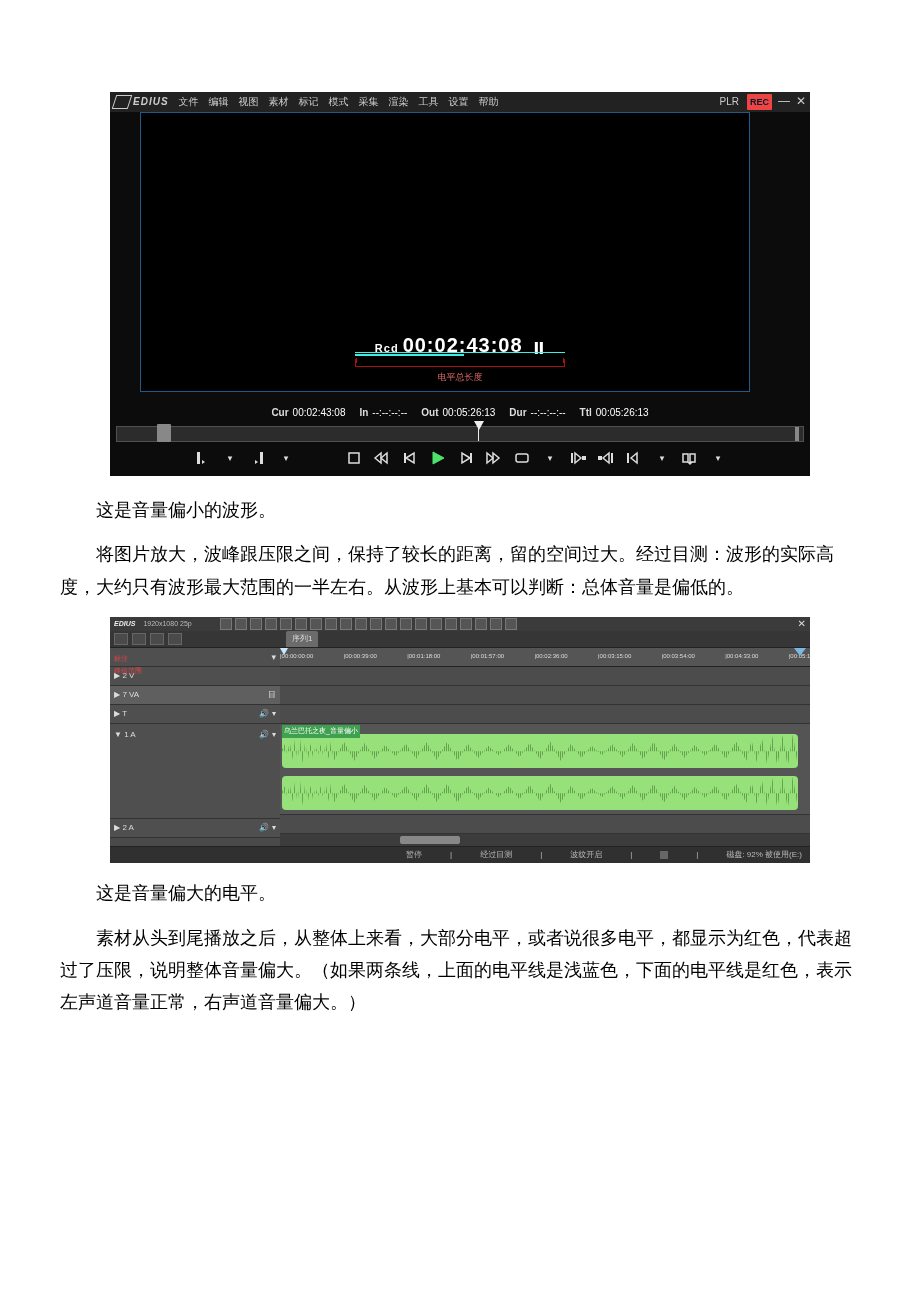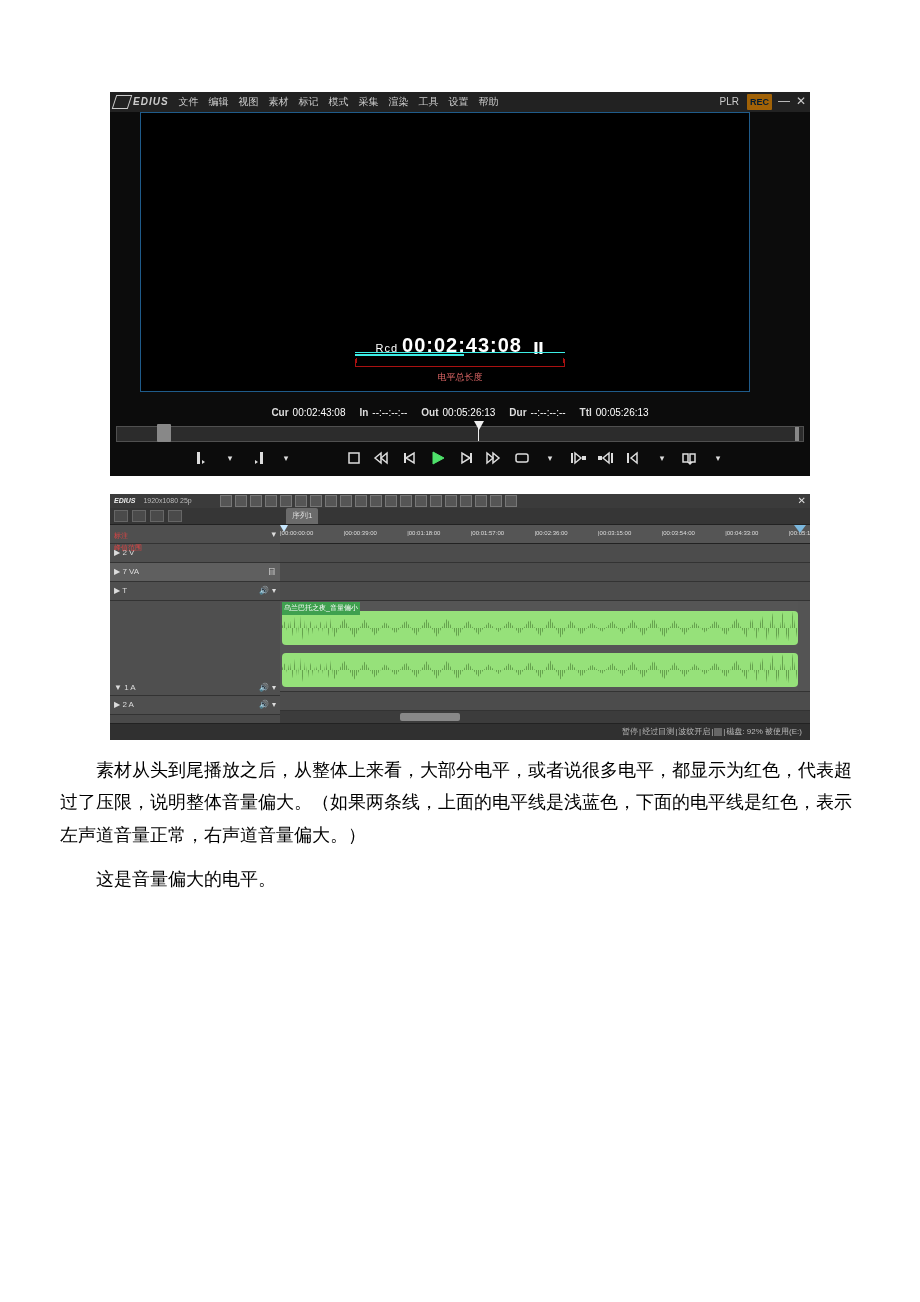--- a/index.html
+++ b/index.html
@@ -69,21 +69,21 @@
     display: flex;
     align-items: center;
     gap: 6px;
   }
   .ep-plr {
     color: #ccc;
     font-size: 10px;
     padding: 0 2px;
   }
   .ep-rec {
-    background: #a16207;
+    background: #ef4444;
     color: #001b33;
     font-weight: bold;
     font-size: 9px;
     padding: 0 3px;
     border-radius: 1px;
   }
   .ep-min, .ep-close {
     font-size: 12px;
     color: #ccc;
     cursor: pointer;
@@ -117,21 +117,21 @@
     position: absolute;
     left: 50%;
     bottom: 26px;
     transform: translateX(-50%);
     font-size: 20px;
     font-weight: bold;
     color: #fff;
     letter-spacing: 1px;
     white-space: nowrap;
   }
-  .ep-rcd .rcd-label { font-size: 11px; font-weight: normal; margin-right: 4px; }
+  .ep-rcd .rcd-label { font-size: 11px; font-weight: bold; margin-right: 4px; }
   .ep-pause-icon {
     display: inline-block;
     margin-left: 6px;
     vertical-align: middle;
   }
   .ep-pause-icon::before, .ep-pause-icon::after {
     content: "";
     display: inline-block;
     width: 3px;
     height: 12px;
@@ -438,21 +438,21 @@
     background: #888;
     border-radius: 2px;
   }
   .tl-status {
     height: 16px;
     background: #303030;
     font-size: 8px;
     color: #bbb;
     display: flex;
     align-items: center;
-    gap: 1px;
+    gap: 28px;
     padding: 0 8px;
     justify-content: flex-end;
     border-top: 1px solid #222;
   }
   
   p {
     margin: 12px 0;
     text-indent: 2em;
   }
   .watermark-line {
@@ -603,21 +603,25 @@
         <svg width="18" height="14">
             <rect class="stroke" x="2" y="3" width="5" height="8"></rect>
             <rect class="stroke" x="9" y="3" width="5" height="8"></rect>
             <path class="fill" d="M6 11 l3 3 l3 -3 z"></path>
           </svg>
       </span>
       <span class="tbtn" style="font-size:9px;">▾</span>
     </div>
   </div>
 
-
+  <p>这是音量偏小的波形。</p>
+
+  <div class="watermark-line">
+    <p>将图片放大，波峰跟压限之间，保持了较长的距离，留的空间过大。经过目测：波形的实际高度，大约只有波形最大范围的一半左右。从波形上基本可以判断：总体音量是偏低的。</p>
+  </div>
 
   <div class="edius-timeline figure">
     <div class="tl-top">
       <span class="tl-logo">EDIUS</span>
       <span class="tl-dims">1920x1080 25p</span>
       <div class="tl-top-icons">
         <span class="mini"></span>
         <span class="mini"></span>
         <span class="mini"></span>
         <span class="mini"></span>
@@ -660,21 +664,21 @@
             <span>▶ 2 V</span>
           </div>
         <div class="tl-trackhdr sel">
             <span>▶ 7 VA</span>
             <span style="margin-left:auto">目</span>
           </div>
         <div class="tl-trackhdr">
             <span>▶ T</span>
             <span style="margin-left:auto">🔊 ▾</span>
           </div>
-        <div class="tl-trackhdr" style="height:90px;align-items:flex-end;padding-top:4px;">
+        <div class="tl-trackhdr" style="height:90px;align-items:flex-start;padding-top:4px;">
           <span>▼ 1 A</span>
           <span style="margin-left:auto">🔊 ▾</span>
           <span class="tl-redlabel" style="top:36px;">标注</span>
           <span class="tl-redlabel" style="top:48px;">峰值范围</span>
         </div>
         <div class="tl-trackhdr">
             <span>▶ 2 A</span>
             <span style="margin-left:auto">🔊 ▾</span>
           </div>
       </div>
@@ -724,17 +728,17 @@
       <span>经过目测</span>
       <span>|</span>
       <span>波纹开启</span>
       <span>|</span>
       <span style="width:8px;height:8px;background:#666;display:inline-block"></span>
       <span>|</span>
       <span>磁盘: 92% 被使用(E:)</span>
     </div>
   </div>
 
+  <p>这是音量偏大的电平。</p>
+
   <p>素材从头到尾播放之后，从整体上来看，大部分电平，或者说很多电平，都显示为红色，代表超过了压限，说明整体音量偏大。（如果两条线，上面的电平线是浅蓝色，下面的电平线是红色，表示左声道音量正常，右声道音量偏大。）</p>
 
-  <p>这是音量偏大的电平。</p>
-
 </div>
 
 </body></html>

